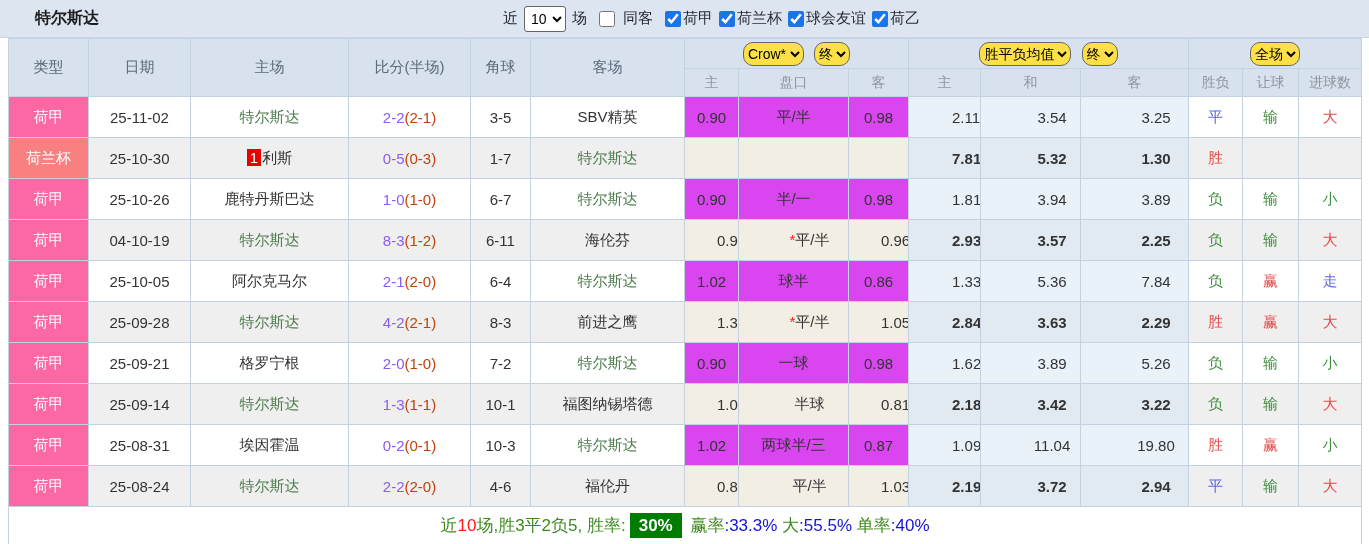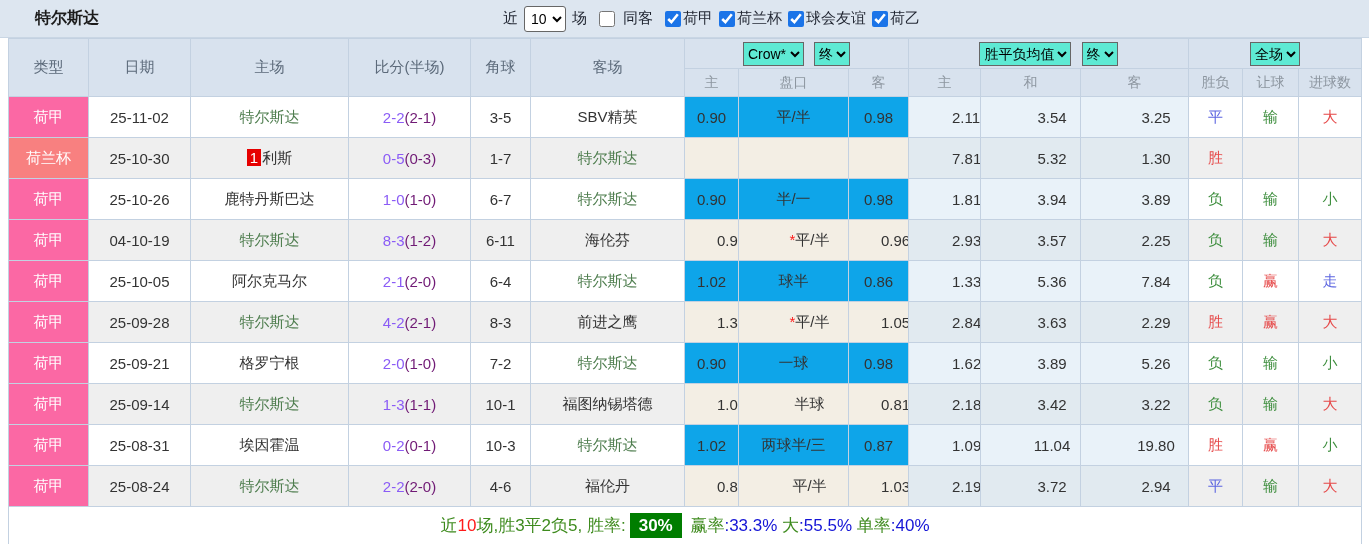--- a/index.html
+++ b/index.html
@@ -14,33 +14,33 @@
   .controls input[type=checkbox] { width:16px; height:16px; accent-color:#1b74e8; margin:0 2px 0 6px; }
   .filters { display:flex; align-items:center; }
   .filters label { display:flex; align-items:center; font-size:15px; color:#1f2430; }
 
   
   table.grid { border-collapse:collapse; table-layout:fixed; margin-left:8px; width:1353px; background:#fff; }
   table.grid th, table.grid td { border:1px solid #c3d1e1; text-align:center; vertical-align:middle; overflow:hidden; white-space:nowrap; }
   thead th { background:#d8e2ee; color:#5c6a7a; font-weight:normal; font-size:15px; }
   thead tr.selrow th { height:30px; }
   thead tr.subrow th { height:28px; font-size:14px; color:#8d96a0; background:#d8e2ee; }
-  thead select { font-size:14px; height:24px; background:#5eead4; border:1px solid #666; border-radius:0; margin:0 3px; }
+  thead select { font-size:14px; height:24px; background:#fde047; border:1px solid #666; border-radius:10px; margin:0 3px; }
   tbody td { height:41px; font-size:15px; color:#333; }
   tbody tr.alt td { background:#efefef; }
   td.league { color:#fff; font-size:15px; }
   td.league.pink { background:#fb68a4; }
   td.league.salmon { background:#f88080; }
   .team-green { color:#4e7d4e; }
   .score-red { color:#8b5cf6; }
-  .half { color:#701a75; }
-  td.crowcol { background:#0ea5e9; }
+  .half { color:#c2410c; }
+  td.crowcol { background:#d946ef; }
   tr.alt td.crowcol { background:#f3eee4;padding-left:32px; }
   td.avgcol { background:#e9f2f9;padding-left:43px; }
-  tr.alt td.avgcol { background:#e1eaf0; }
+  tr.alt td.avgcol { background:#e1eaf0;font-weight:bold; }
   .c-red { color:#e64a4a; }
   .c-green { color:#3e8e3e; }
   .c-blue { color:#5d66e0; }
   .star { color:#fe1a1a; }
   .badge1 { display:inline-block; background:#e60000; color:#fff; padding:0 3px; margin-right:1px; font-size:15px; }
 
   
   td.summary { height:38px; border-left:1px solid #fff; border-right:1px solid #fff; border-bottom:1px solid #fff; background:#fff; font-size:17px; }
   .sum-green { color:#3e8b1e; }
   .sum-red { color:#fe1a1a; }

